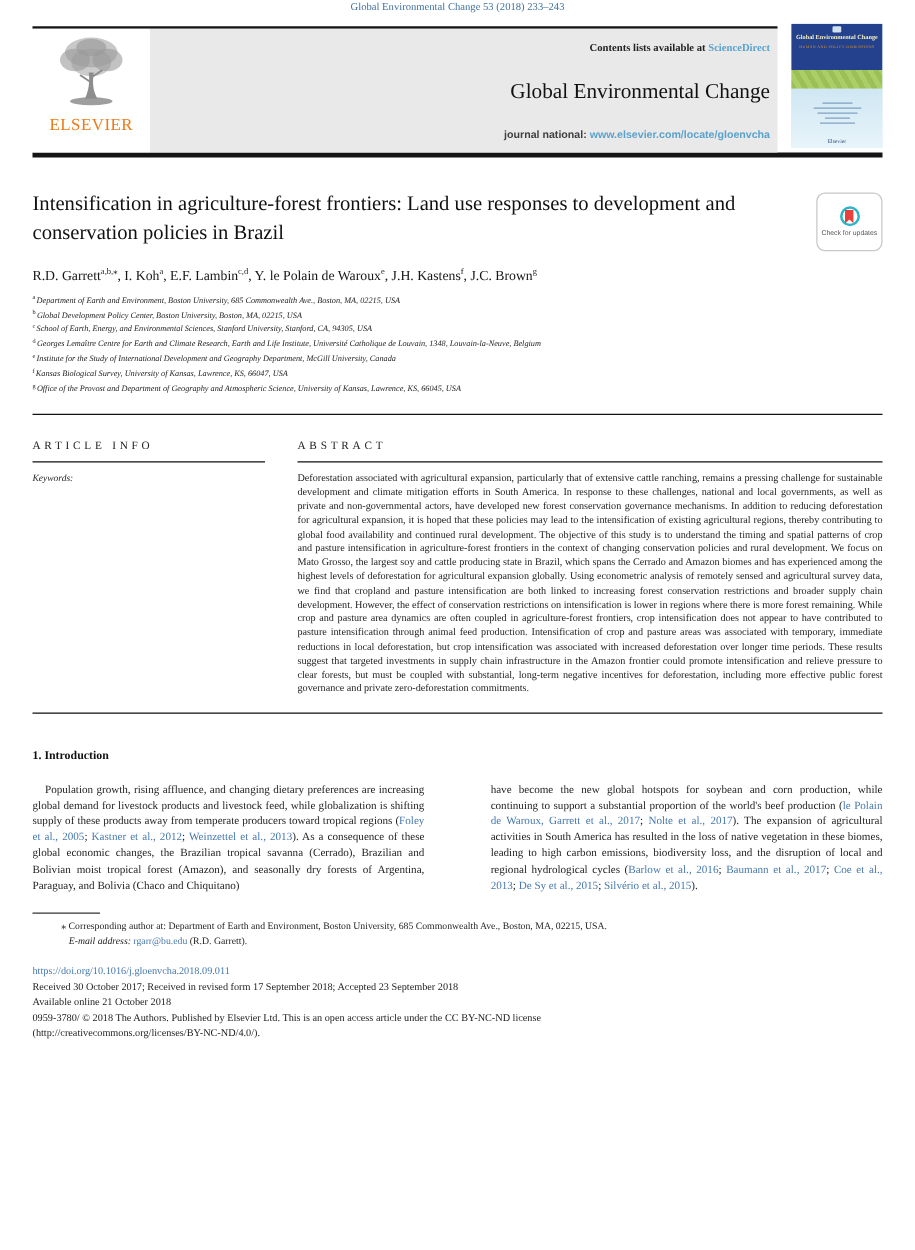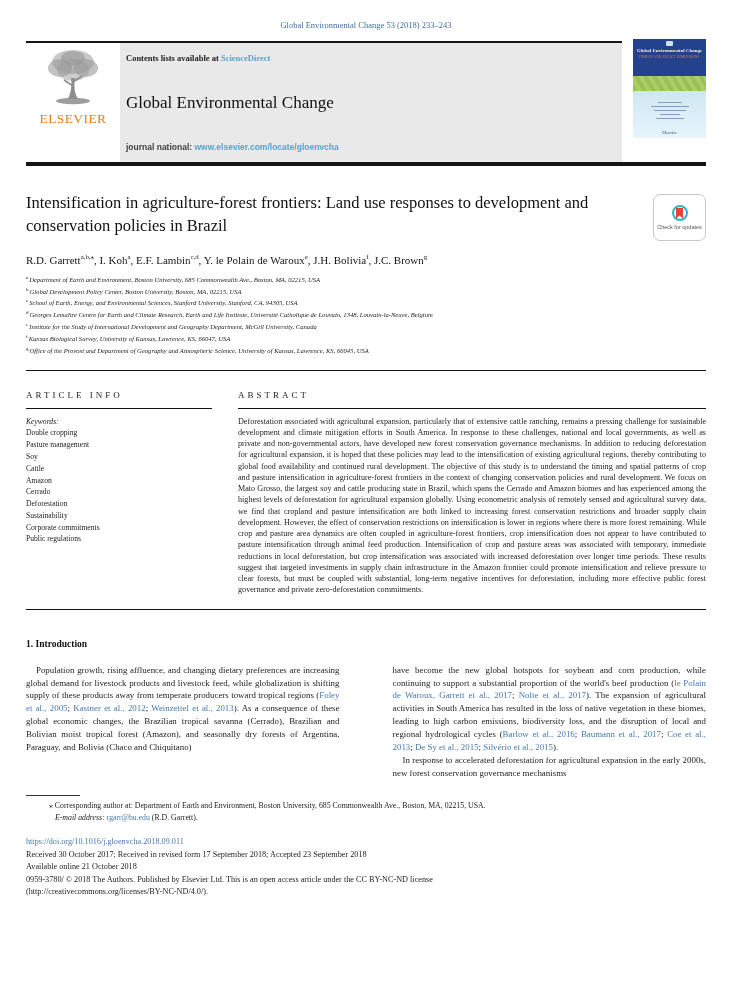--- a/index.html
+++ b/index.html
@@ -4,28 +4,28 @@
 <style>
   * { box-sizing: border-box; }
   html,body { margin:0; padding:0; background:#ffffff; }
   .page {
     width:732px; height:1000px; margin:0 auto; position:relative; overflow:hidden;
     background:#ffffff; color:#1c1c1c;
     font-family:"Liberation Serif","DejaVu Serif",serif;
     padding:0 26px;
   }
   
-  .top-citation { padding-top:20px; text-align:center; font-size:8.5px; color:#40719e; }
+  .top-citation { text-align:center; font-size:8.5px; color:#40719e; }
 
   
   .header-row { display:flex; margin-top:11px; align-items:stretch; }
   .header-main { flex:1; display:flex; border-top:2px solid #161616; }
   .logo-col { width:94px; background:#fff; display:flex; flex-direction:column; align-items:center; padding-top:3px; }
   .els-text { color:#ee7b18; font-size:13.5px; letter-spacing:0.4px; margin-top:-3px; font-weight:400; }
-  .gray-box { flex:1; background:#e9e9e9; height:119px; display:flex; flex-direction:column; justify-content:space-between; text-align:left; padding:10px 6px 10px; }
+  .gray-box { flex:1; background:#e9e9e9; height:99px; display:flex; flex-direction:column; justify-content:space-between; text-align:right; padding:10px 6px 10px; }
   .contents-line { font-size:8.5px; font-weight:bold; color:#222; }
   .header-link { color:#5aa2cc; }
   .journal-name { font-size:17px; color:#111; }
   .homepage-line { font-family:"Liberation Sans","DejaVu Sans",sans-serif; font-size:8.5px; font-weight:bold; color:#3f3f3f; }
   .cover { width:73px; height:99px; margin-left:11px; margin-top:-2px; display:flex; flex-direction:column; overflow:hidden; background:#d7ecf5; }
   .cover-top { background:#23418c; height:37px; text-align:center; padding-top:2px; }
   .cover-emblem { width:7px; height:5px; background:#cfe0ee; margin:0 auto 2px; border-radius:1px; }
   .cover-title { color:#f5efc0; font-size:5px; font-weight:bold; line-height:1.2; }
   .cover-subtitle { color:#d98e2f; font-size:3.2px; letter-spacing:0.3px; margin-top:1px; }
   .cover-green { height:15px; background:repeating-linear-gradient(60deg,#9cc055 0 4px,#abce69 4px 8px); }
@@ -150,21 +150,21 @@
     
   
       <span class="author"><span>R.D. Garrett</span><sup>a,b,⁎</sup><span>, </span></span>
     
       <span class="author"><span>I. Koh</span><sup>a</sup><span>, </span></span>
     
       <span class="author"><span>E.F. Lambin</span><sup>c,d</sup><span>, </span></span>
     
       <span class="author"><span>Y. le Polain de Waroux</span><sup>e</sup><span>, </span></span>
     
-      <span class="author"><span>J.H. Bolivia</span><sup>f</sup><span>, </span></span>
+      <span class="author"><span>J.H. Kastens</span><sup>f</sup><span>, </span></span>
     
       <span class="author"><span>J.C. Brown</span><sup>g</sup><span></span></span>
     </div>
 
   <div class="affils">
 
       <div class="affil"><sup>a</sup><span>Department of Earth and Environment, Boston University, 685 Commonwealth Ave., Boston, MA, 02215, USA</span></div>
 
       <div class="affil"><sup>b</sup><span>Global Development Policy Center, Boston University, Boston, MA, 02215, USA</span></div>
 
@@ -179,42 +179,20 @@
       <div class="affil"><sup>g</sup><span>Office of the Provost and Department of Geography and Atmospheric Science, University of Kansas, Lawrence, KS, 66045, USA</span></div>
     </div>
 
   <hr class="rule-thick">
 
   <div class="info-abstract">
     <div class="info-col">
       <div class="col-heading">ARTICLE INFO</div>
       <hr class="col-rule">
       <div class="kw-label">Keywords:</div>
-      <div>
-
-          <div class="kw">Double cropping</div>
-
-          <div class="kw">Pasture management</div>
-
-          <div class="kw">Soy</div>
-
-          <div class="kw">Cattle</div>
-
-          <div class="kw">Amazon</div>
-
-          <div class="kw">Cerrado</div>
-
-          <div class="kw">Deforestation</div>
-
-          <div class="kw">Sustainability</div>
-
-          <div class="kw">Corporate commitments</div>
-
-          <div class="kw">Public regulations</div>
-        </div>
     </div>
     <div class="abs-col">
       <div class="col-heading">ABSTRACT</div>
       <hr class="col-rule">
       <p class="abs-text">Deforestation associated with agricultural expansion, particularly that of extensive cattle ranching, remains a pressing challenge for sustainable development and climate mitigation efforts in South America. In response to these challenges, national and local governments, as well as private and non-governmental actors, have developed new forest conservation governance mechanisms. In addition to reducing deforestation for agricultural expansion, it is hoped that these policies may lead to the intensification of existing agricultural regions, thereby contributing to global food availability and continued rural development. The objective of this study is to understand the timing and spatial patterns of crop and pasture intensification in agriculture-forest frontiers in the context of changing conservation policies and rural development. We focus on Mato Grosso, the largest soy and cattle producing state in Brazil, which spans the Cerrado and Amazon biomes and has experienced among the highest levels of deforestation for agricultural expansion globally. Using econometric analysis of remotely sensed and agricultural survey data, we find that cropland and pasture intensification are both linked to increasing forest conservation restrictions and broader supply chain development. However, the effect of conservation restrictions on intensification is lower in regions where there is more forest remaining. While crop and pasture area dynamics are often coupled in agriculture-forest frontiers, crop intensification does not appear to have contributed to pasture intensification through animal feed production. Intensification of crop and pasture areas was associated with temporary, immediate reductions in local deforestation, but crop intensification was associated with increased deforestation over longer time periods. These results suggest that targeted investments in supply chain infrastructure in the Amazon frontier could promote intensification and relieve pressure to clear forests, but must be coupled with substantial, long-term negative incentives for deforestation, including more effective public forest governance and private zero-deforestation commitments.</p>
     </div>
   </div>
 
   <hr class="rule-after-abs">
 
@@ -223,21 +201,20 @@
     <div class="columns">
       <div class="col">
         <p class="body-text indent">
           
         <span>Population growth, rising affluence, and changing dietary preferences are increasing global demand for livestock products and livestock feed, while globalization is shifting supply of these products away from temperate producers toward tropical regions (</span><span class="link">Foley et al., 2005</span><span>; </span><span class="link">Kastner et al., 2012</span><span>; </span><span class="link">Weinzettel et al., 2013</span><span>). As a consequence of these global economic changes, the Brazilian tropical savanna (Cerrado), Brazilian and Bolivian moist tropical forest (Amazon), and seasonally dry forests of Argentina, Paraguay, and Bolivia (Chaco and Chiquitano)</span></p>
       </div>
       <div class="col">
         <p class="body-text">
           
         <span>have become the new global hotspots for soybean and corn production, while continuing to support a substantial proportion of the world's beef production (</span><span class="link">le Polain de Waroux, Garrett et al., 2017</span><span>; </span><span class="link">Nolte et al., 2017</span><span>). The expansion of agricultural activities in South America has resulted in the loss of native vegetation in these biomes, leading to high carbon emissions, biodiversity loss, and the disruption of local and regional hydrological cycles (</span><span class="link">Barlow et al., 2016</span><span>; </span><span class="link">Baumann et al., 2017</span><span>; </span><span class="link">Coe et al., 2013</span><span>; </span><span class="link">De Sy et al., 2015</span><span>; </span><span class="link">Silvério et al., 2015</span><span>).</span></p>
-        <p class="body-text indent para-gap">In response to accelerated deforestation for agricultural expansion in the early 2000s, new forest conservation governance mechanisms</p>
       </div>
     </div>
   </div>
 
   <div class="footnote">
     <hr class="fn-rule">
     <div class="fn-block">
       <div class="fn-line1">⁎ Corresponding author at: Department of Earth and Environment, Boston University, 685 Commonwealth Ave., Boston, MA, 02215, USA.</div>
       <div><span class="em-label">E-mail address: </span><span class="link">rgarr@bu.edu</span><span> (R.D. Garrett).</span></div>
     </div>

